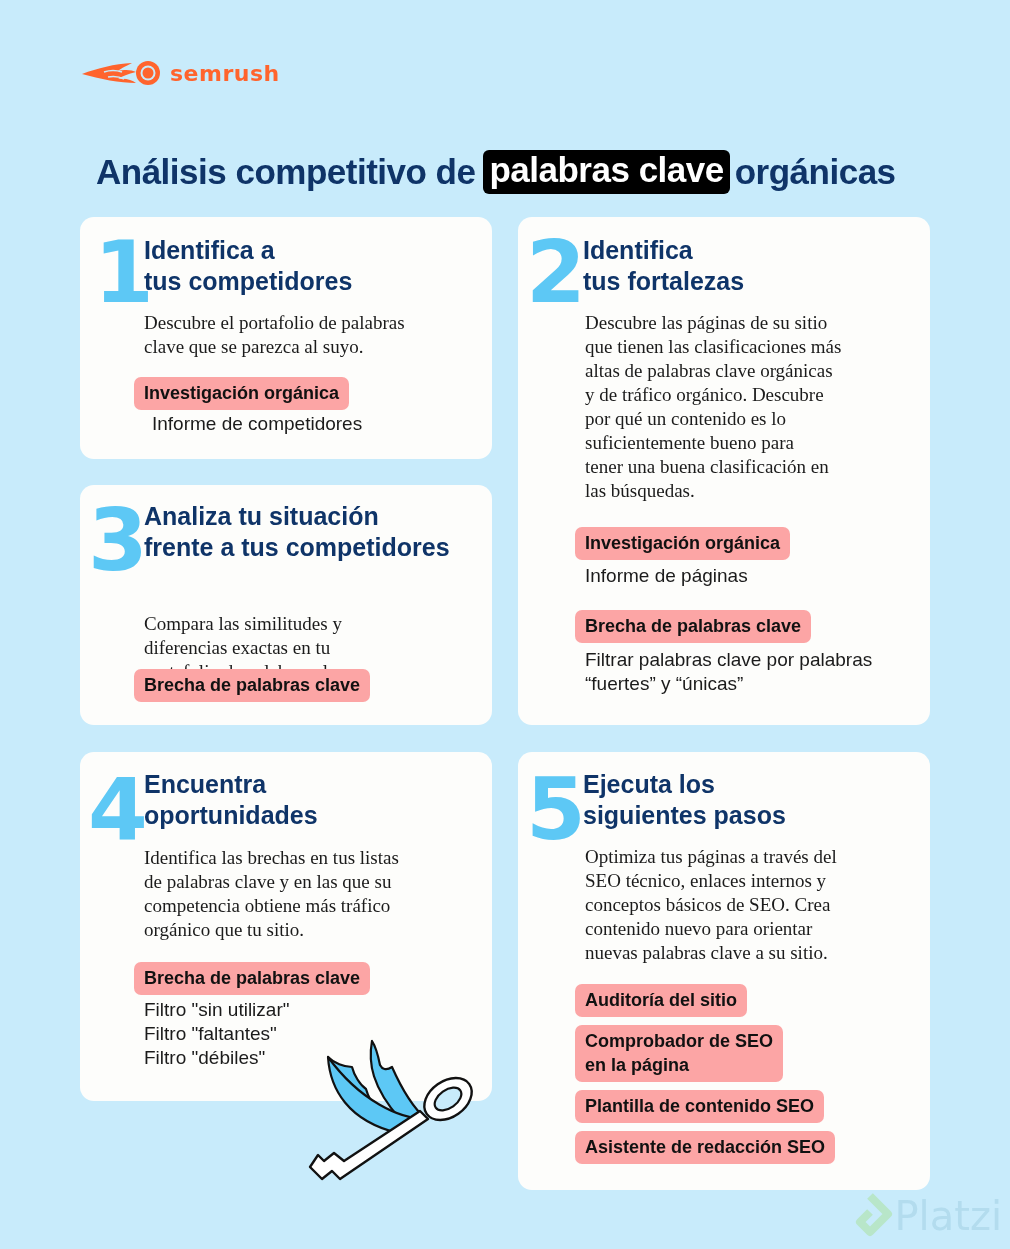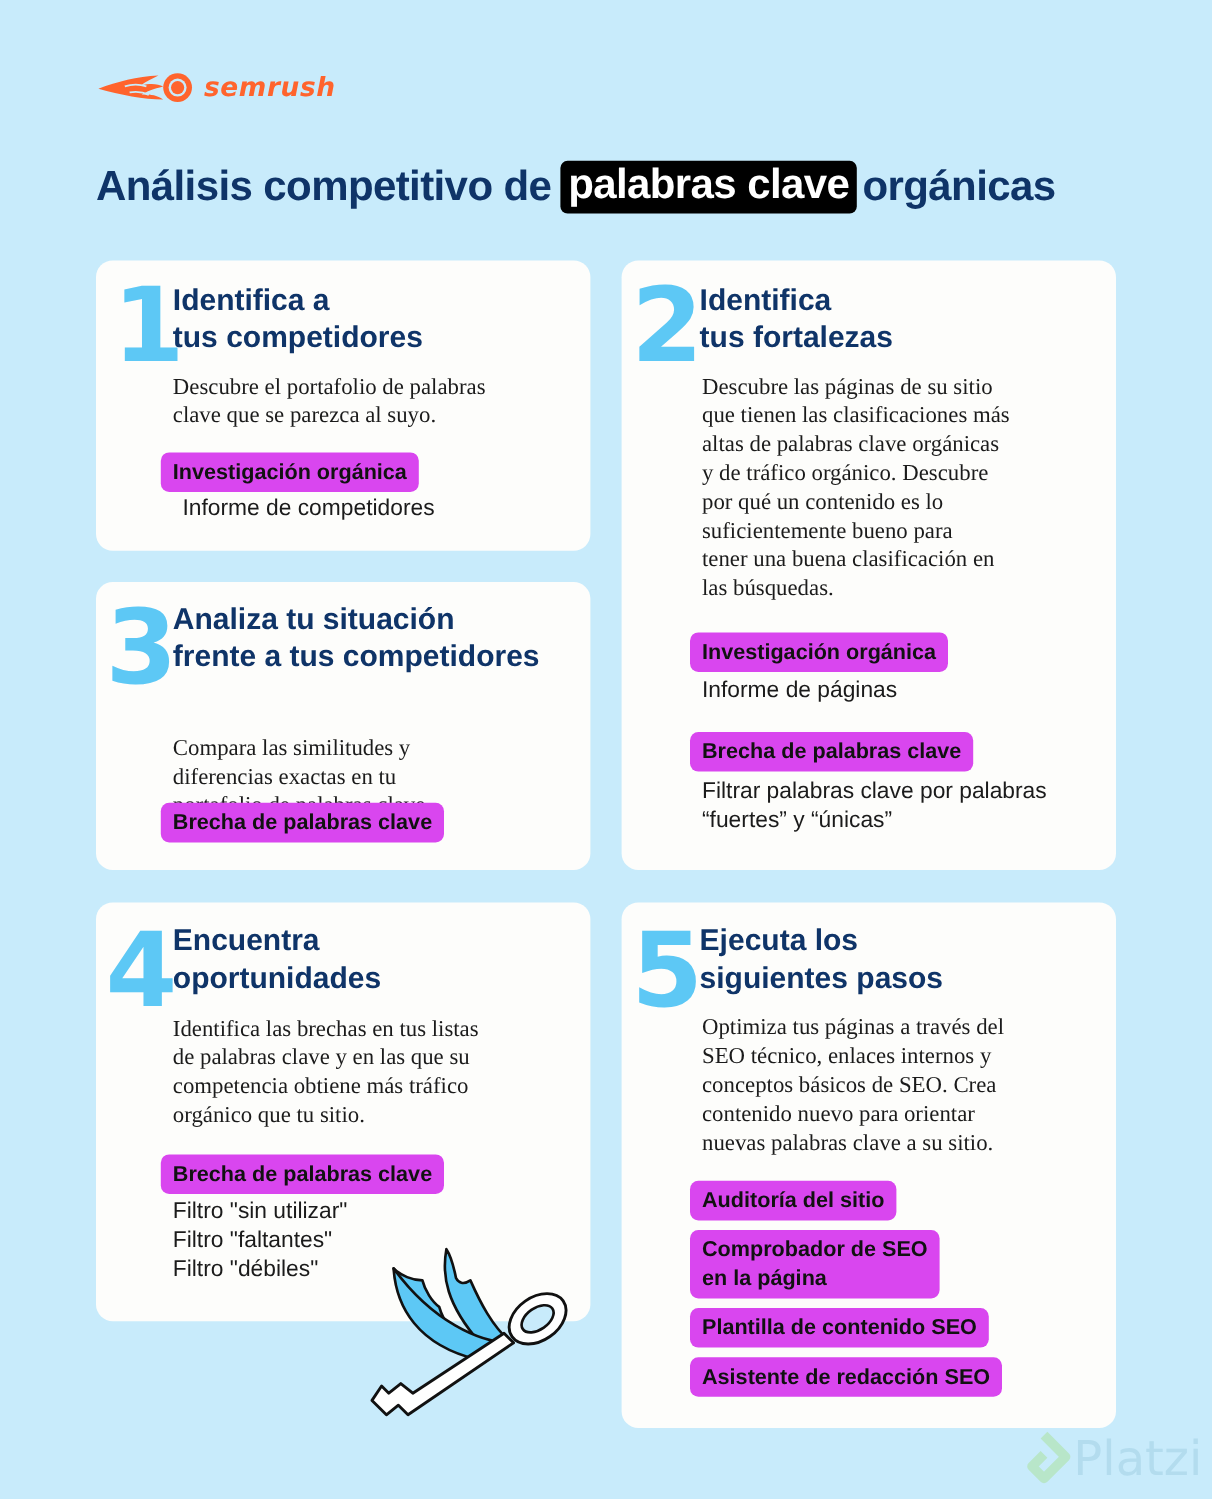--- a/index.html
+++ b/index.html
@@ -4,26 +4,26 @@
 <style>
   html, body { margin: 0; padding: 0; }
   body {
     width: 1010px; height: 1249px;
     background: #c8ebfb;
     font-family: "Liberation Sans", "DejaVu Sans", sans-serif;
     position: relative; overflow: hidden;
   }
   .logo { position: absolute; left: 80px; top: 58px; height: 30px; display: flex; align-items: center; }
   .logo-text {
-    color: #ff642d; font-weight: bold; font-style: italic; font-size: 22px;
+    color: #ff642d; font-weight: bold; font-size: 22px;
     letter-spacing: 0.5px; margin-left: 6px; font-family: "DejaVu Sans", sans-serif;
     text-transform: lowercase;
   }
   .title {
-    position: absolute; left: 80px; top: 134px; margin: 0;
+    position: absolute; left: 80px; top: 134px; margin: 16px;
     font-size: 35px; font-weight: bold; color: #0f3468; letter-spacing: -0.5px;
     white-space: nowrap; display: flex; align-items: center; text-align: center;
   }
   .title .hl {
     background: #000000; color: #ffffff; border-radius: 6px;
     padding: 0 6px 4px 6px; margin: 0 5px 0 8px;
   }
   .card {
     position: absolute; background: #fdfdfb; border-radius: 14px;
   }
@@ -34,21 +34,21 @@
   .head {
     position: absolute; color: #0f3468; font-weight: bold; font-size: 25px; line-height: 31px;
     margin: 0; white-space: pre-line;
   }
   .desc {
     position: absolute; color: #1b1b1b; font-size: 19px; line-height: 24px; margin: 0;
     white-space: pre-line;
     font-family: Liberation Serif, serif;
   }
   .tag {
-    position: absolute; background: #d946ef; color: #111; font-weight: bold; font-size: 18px;
+    position: absolute; background: #fca5a5; color: #111; font-weight: bold; font-size: 18px;
     line-height: 24px; border-radius: 7px; padding: 4px 10px 5px 10px; white-space: pre-line;
   }
   .sub {
     position: absolute; color: #1b1b1b; font-size: 19px; line-height: 24px; white-space: pre-line;
   }
   .key { position: absolute; left: 300px; top: 1015px; }
   .watermark {
     position: absolute; right: 8px; top: 1192px; display: flex; align-items: center;
     color: #b3dcee; font-size: 40px; font-family: "DejaVu Sans", sans-serif;
   }

